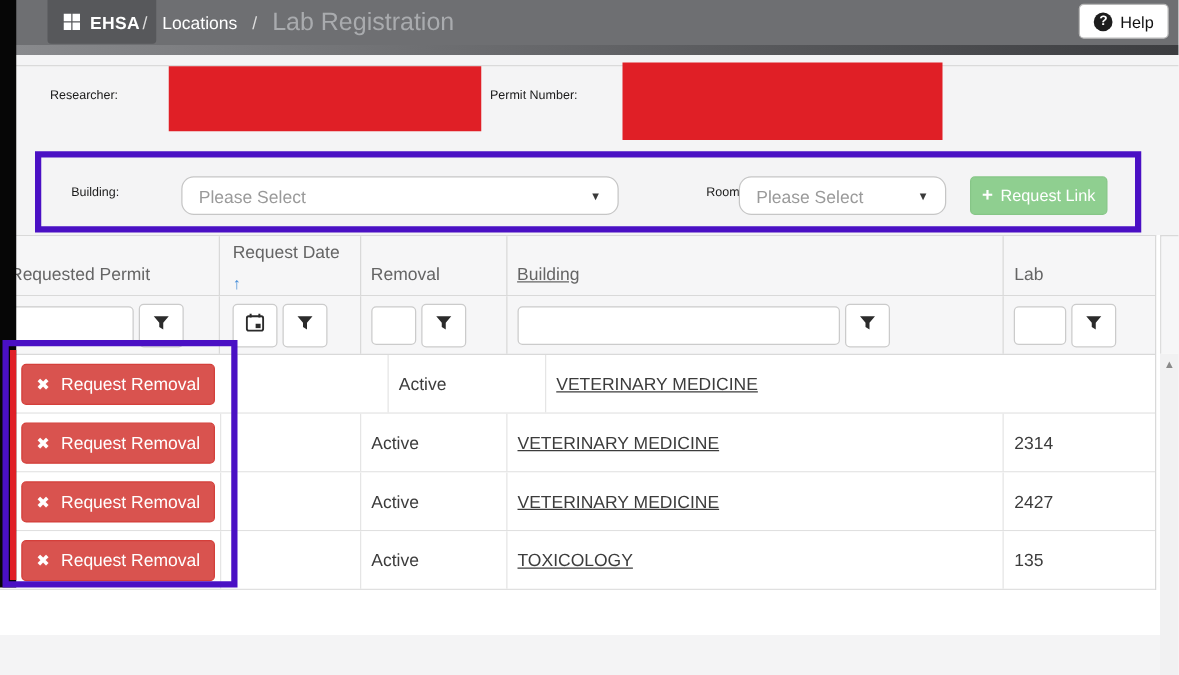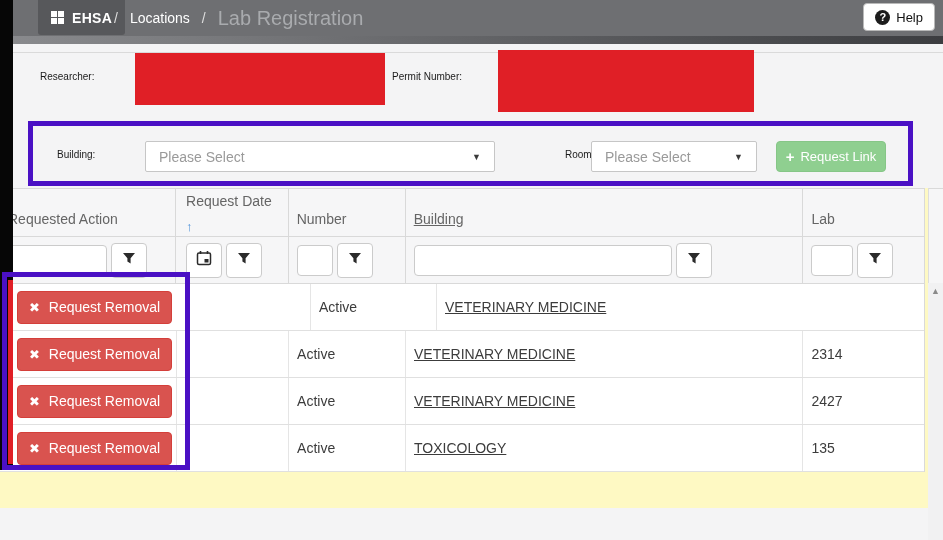--- a/index.html
+++ b/index.html
@@ -1,19 +1,19 @@
 <!DOCTYPE html>
 <html><head>
 <meta charset="utf-8">
 <style>
   * { margin:0; padding:0; box-sizing:border-box; }
   html,body { background:#e9e9e9; }
   .screen {
     position:relative; width:943px; height:540px; overflow:hidden;
-    background:#fef9c3; font-family:"Liberation Sans", sans-serif;
+    background:#ffffff; font-family:"Liberation Sans", sans-serif;
   }
   
   .topbar { position:absolute; left:0; top:0; width:943px; height:36px; background:#6e6f72; }
   .brand { position:absolute; left:38px; top:0; height:35px; background:#57585b;
            border-radius:0 0 3px 3px; display:flex; align-items:center; gap:8px; padding:0 13px; }
   .grid-icon { width:13px; height:13px; display:grid; grid-template-columns:6px 6px; grid-template-rows:6px 6px; gap:1px; }
   .grid-icon span { background:#fff; }
   .brand-label { color:#fff; font-size:14px; font-weight:700; letter-spacing:.3px; }
   .breadcrumb { position:absolute; left:114px; top:0; height:36px; display:flex; align-items:center; gap:12px; }
   .crumb-sep { color:#dedede; font-size:14px; }
@@ -33,21 +33,21 @@
   .researcher-label { left:40px; top:71px; }
   .permit-label { left:392px; top:71px; }
   .redact { position:absolute; background:#e01f26; }
   .redact-researcher { left:135px; top:53px; width:250px; height:52px; }
   .redact-permit { left:498px; top:50px; width:256px; height:62px; }
   
   .purple-box { position:absolute; border:5px solid #4a10c4; pointer-events:none; }
   .purple-box-link { left:28px; top:121px; width:885px; height:65px; z-index:8; }
   .building-label { left:57px; top:149px; }
   .room-label { left:526px; top:149px;margin-left:39px; }
-  .select { position:absolute; background:#fff; border:1px solid #c6c6c6; border-radius:2px;
+  .select { position:absolute; background:#fff; border:1px solid #c6c6c6; border-radius:10px;
             display:flex; align-items:center; justify-content:space-between; padding:0 13px;
             font-size:14px; color:#9a9a9a; cursor:pointer; }
   .select-building { left:145px; top:141px; width:350px; height:31px; }
   .select-room { left:591px; top:141px; width:166px; height:31px; }
   .select-caret { color:#3a3a3a; font-size:9px; }
   .request-link-btn { position:absolute; left:776px; top:141px; width:110px; height:31px;
             background:#8fcf90; border:1px solid #86c687; border-radius:4px; color:#fff;
             font-size:13px; display:flex; align-items:center; justify-content:center; gap:6px; cursor:pointer; }
   .plus-icon { font-weight:700; font-size:15px; }
   
@@ -140,28 +140,28 @@
   <div class="request-link-btn">
     <span class="plus-icon">+</span>
     <span>Request Link</span>
   </div>
   <div class="purple-box purple-box-link"></div>
 
   <div class="grid">
 
     <div class="g-row thead">
       <div class="th c1">
-        <span>Requested Action</span>
+        <span>Requested Permit</span>
       </div>
       <div class="th th-date c2">
         <span>Request Date</span>
         <span class="sort-arrow">↑</span>
       </div>
       <div class="th c3">
-        <span>Number</span>
+        <span>Removal</span>
       </div>
       <div class="th c4">
         <span>Building</span>
       </div>
       <div class="th c5">
         <span>Lab</span>
       </div>
     </div>
 
     <div class="g-row tfilter">

